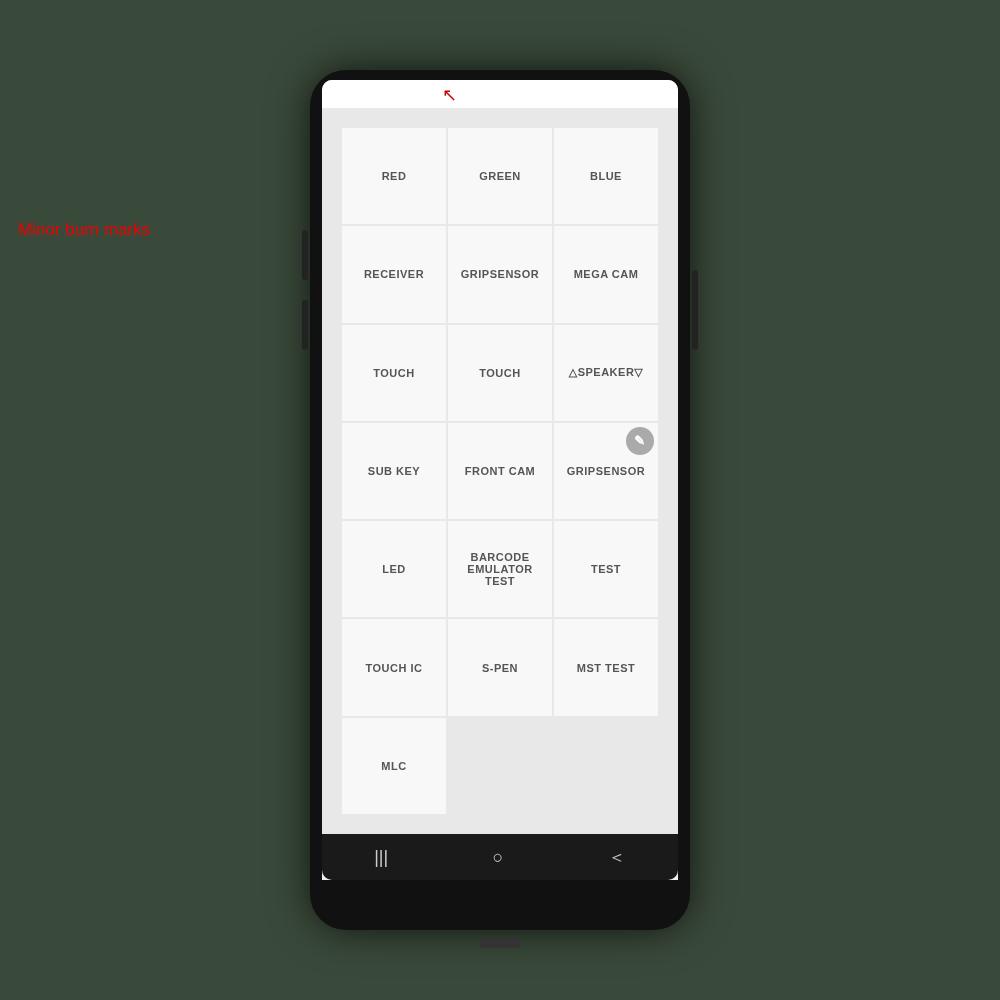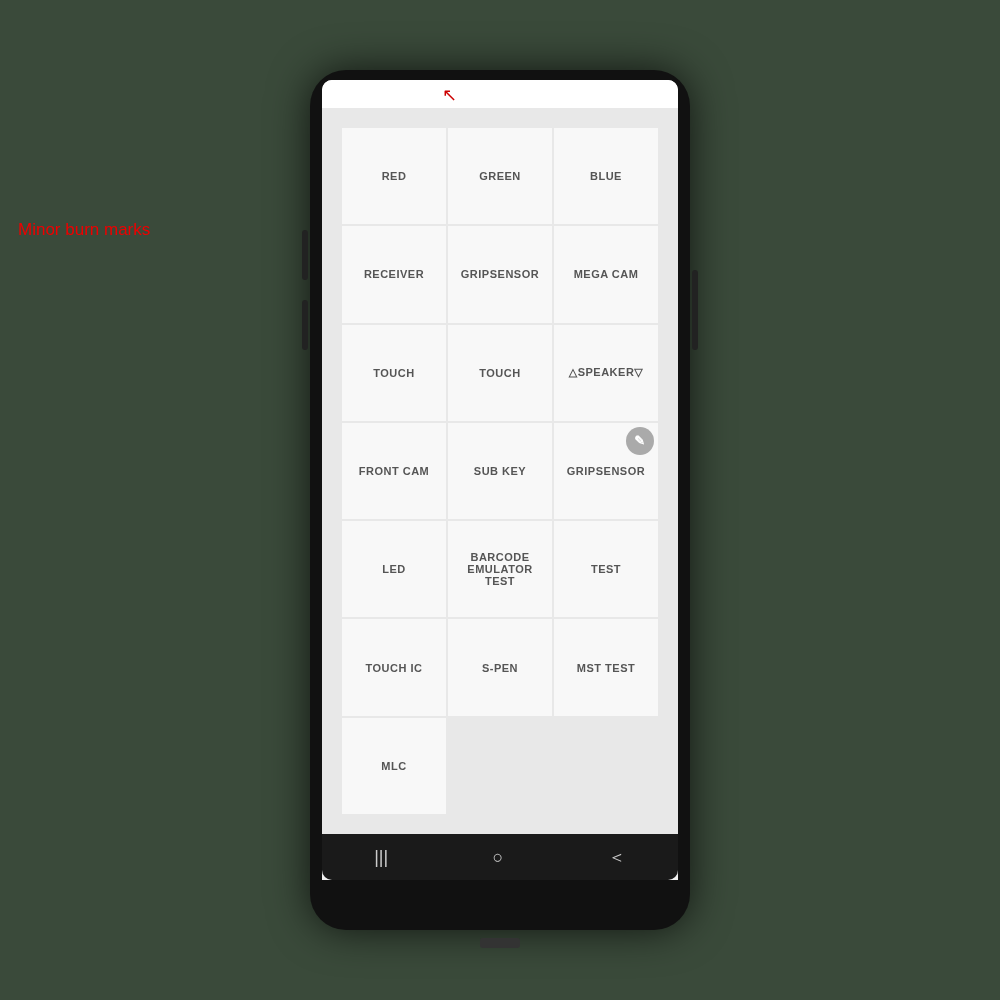--- a/index.html
+++ b/index.html
@@ -186,22 +186,22 @@
 
     <div class="grid-cell">RED</div>
         <div class="grid-cell">GREEN</div>
         <div class="grid-cell">BLUE</div>
         <div class="grid-cell">RECEIVER</div>
         <div class="grid-cell">GRIPSENSOR</div>
         <div class="grid-cell">MEGA CAM</div>
         <div class="grid-cell">TOUCH</div>
         <div class="grid-cell">TOUCH</div>
         <div class="grid-cell">△SPEAKER▽</div>
+        <div class="grid-cell">SUB KEY</div>
         <div class="grid-cell">FRONT CAM</div>
-        <div class="grid-cell">SUB KEY</div>
         <div class="grid-cell">GRIPSENSOR<div class="edit-fab">✎</div></div>
         <div class="grid-cell">LED</div>
         <div class="grid-cell">BARCODE EMULATOR TEST</div>
         <div class="grid-cell">TEST</div>
         <div class="grid-cell">TOUCH IC</div>
         <div class="grid-cell">S-PEN</div>
         <div class="grid-cell">MST TEST</div>
         <div class="grid-cell">MLC</div>
       </div>
 

